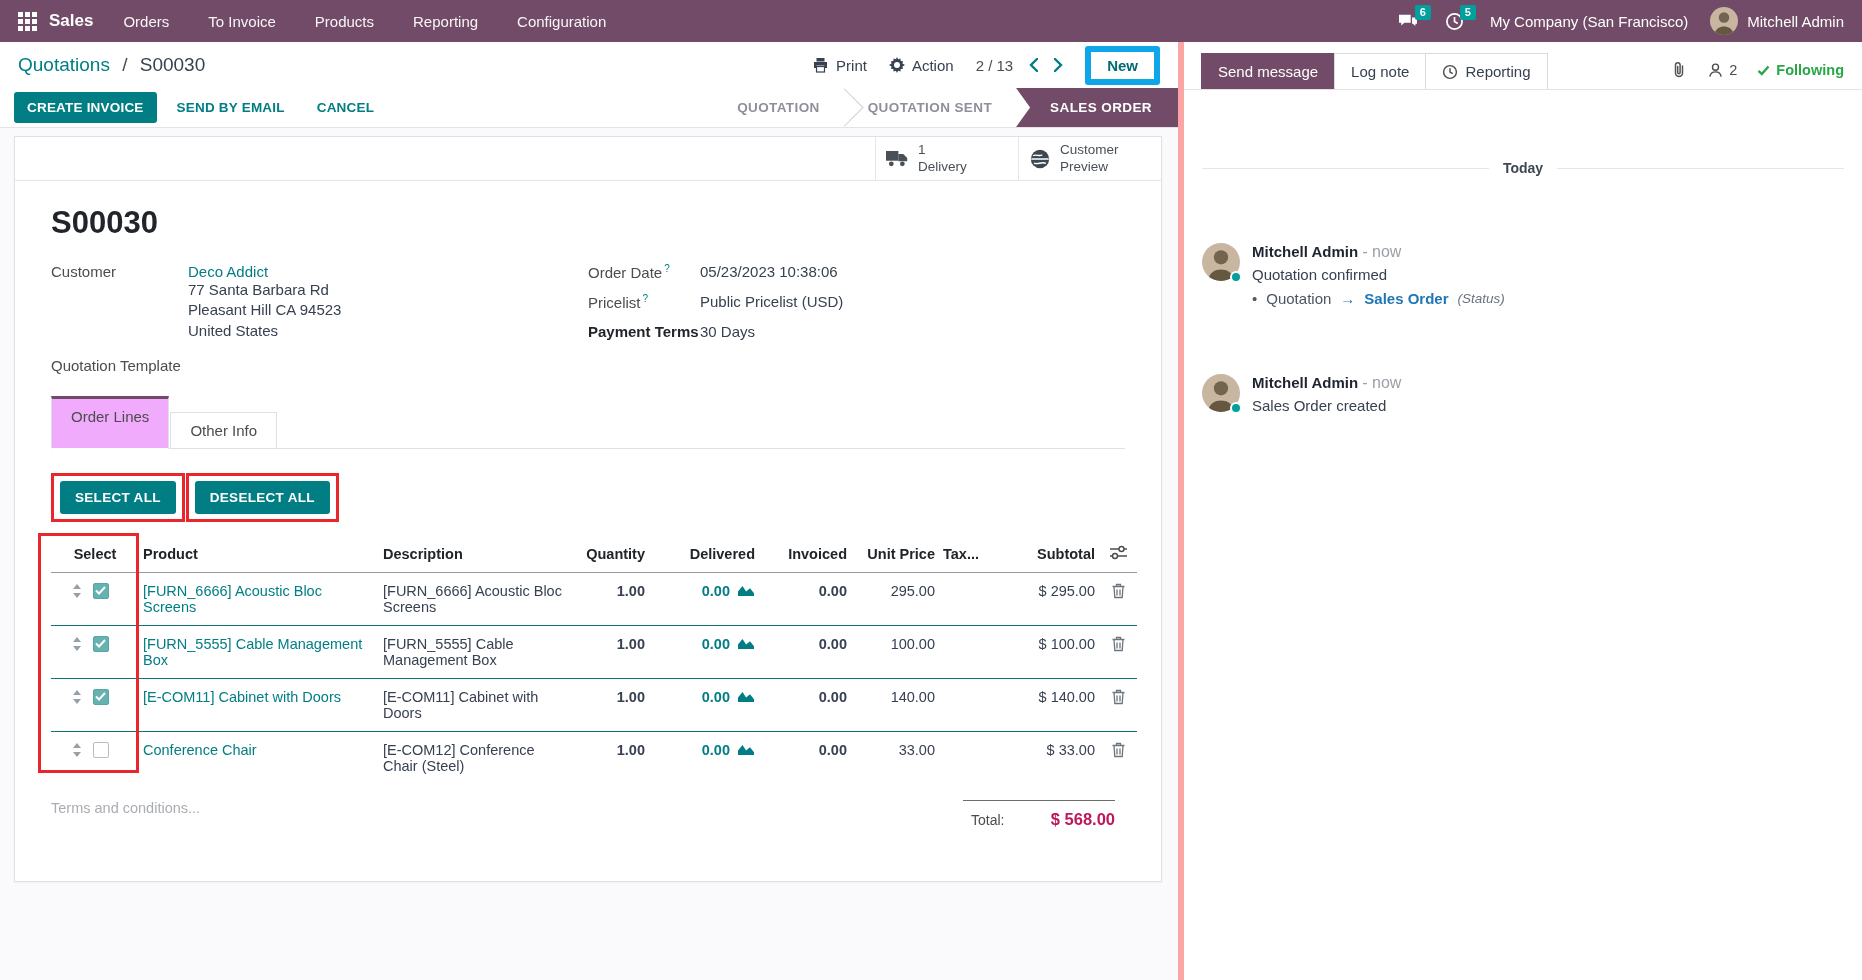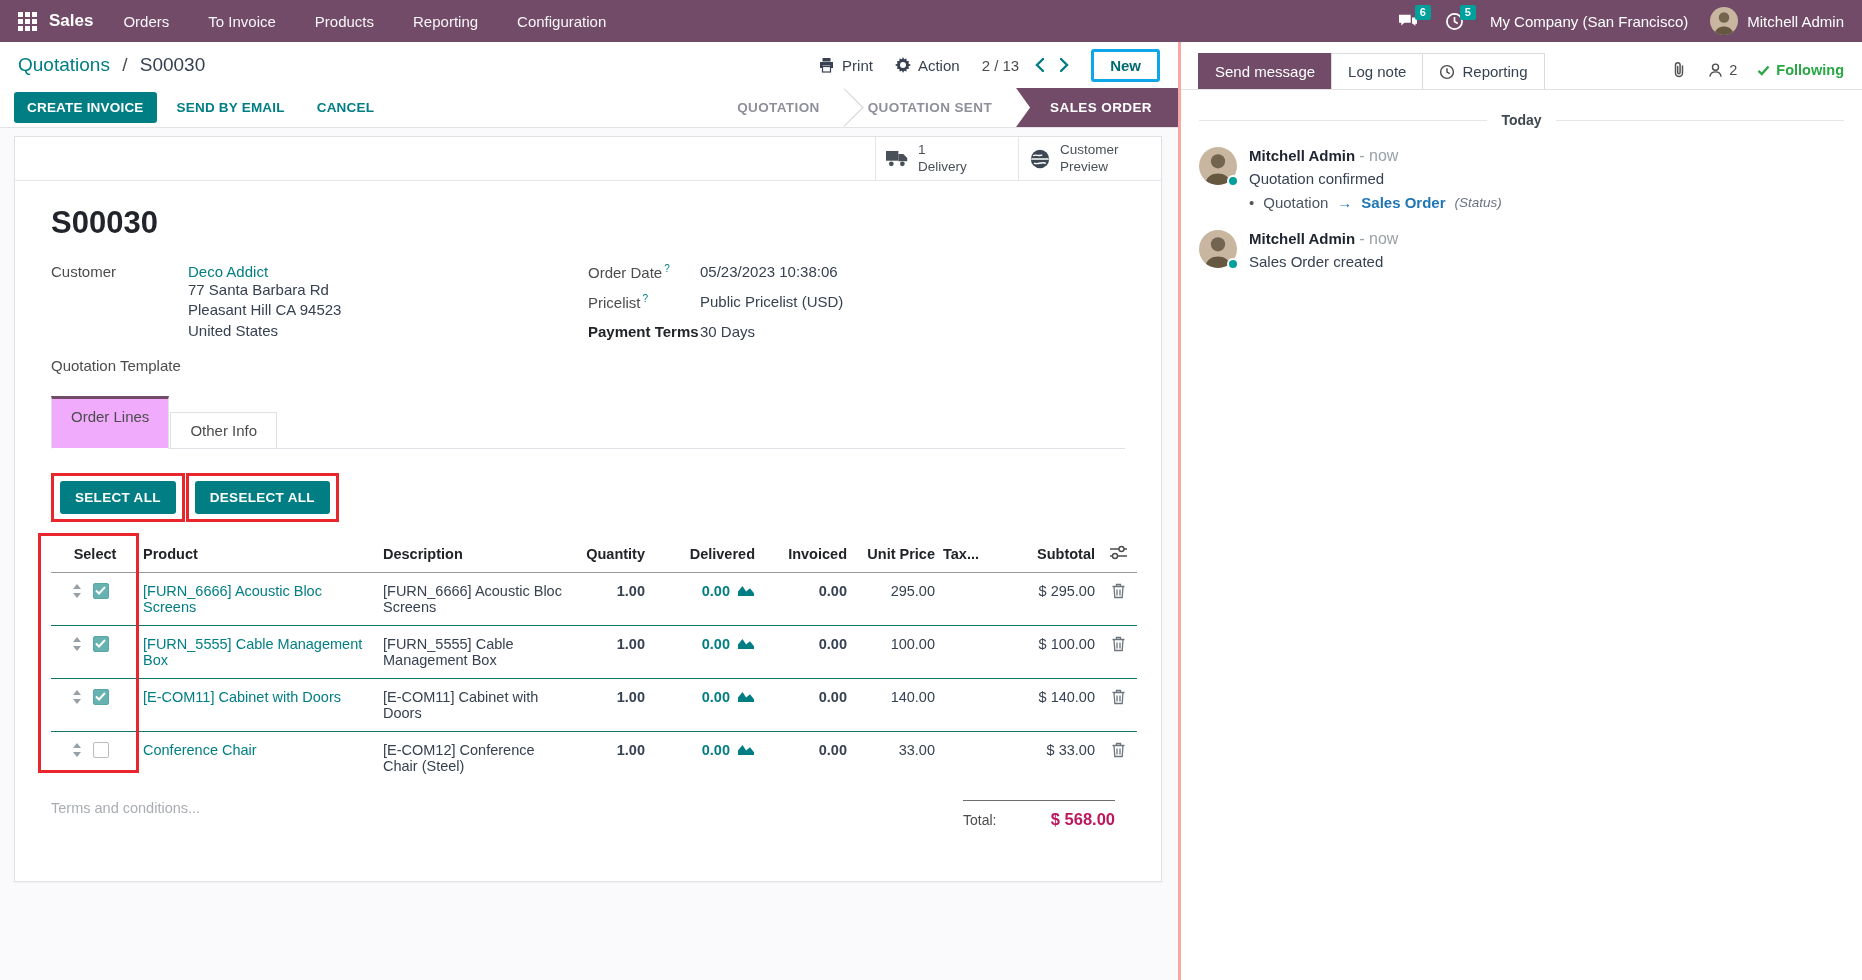--- a/index.html
+++ b/index.html
@@ -19,33 +19,33 @@
   .badge { position:absolute; top:-7px; right:-12px; background:#00A09D; color:#fff;
            font-size:11px; font-weight:bold; padding:1px 5px; border-radius:2px; line-height:13px; }
   .company { font-size:15px; margin-right:22px; cursor:pointer; }
   .avatar { width:28px; height:28px; border-radius:50%; overflow:hidden; flex:none; }
   .avatar svg { display:block; }
   .user-name { font-size:15px; margin-left:9px; cursor:pointer; }
 
   
   .main { display:flex; height:938px; }
   .left-pane { width:1178px; flex:none; display:flex; flex-direction:column; }
-  .chatter { flex:1; border-left:3px solid #fca5a5; background:#fff; display:flex; flex-direction:column; }
+  .chatter { flex:1; border-left:6px solid #fca5a5; background:#fff; display:flex; flex-direction:column;gap:48px; }
 
   
   .bc-row { height:46px; display:flex; align-items:center; padding:0 18px; }
   .breadcrumb { font-size:19px; }
   .breadcrumb .bc-link { color:#017E84; cursor:pointer; text-decoration:none; }
   .breadcrumb .bc-sep { color:#4c4c4c; margin:0 7px; }
   .breadcrumb .bc-cur { color:#374151; }
   .cp-right { margin-left:auto; display:flex; align-items:center; gap:22px; }
   .cp-btn { display:flex; align-items:center; gap:7px; font-size:15px; color:#374151; cursor:pointer; }
   .pager { display:flex; align-items:center; gap:16px; font-size:15px; color:#4c4c4c; }
   .pager .pg-btn { cursor:pointer; display:flex; align-items:center; }
-  .btn-new { border:3px solid #0ea5e9; color:#016b70; background:#fff; font-size:15px; font-weight:bold;
+  .btn-new { border:6px solid #0ea5e9; color:#016b70; background:#fff; font-size:15px; font-weight:bold;
              padding:5px 16px; border-radius:3px; cursor:pointer; }
 
   .status-row { height:40px; display:flex; align-items:stretch; padding-left:14px;
                 border-bottom:1px solid #e3e3e6; }
   .sb-left { display:flex; align-items:center; gap:8px; }
   .btn-primary { background:#017E84; color:#fff; border:none; font-weight:bold; font-size:13.5px;
                  padding:8px 13px; border-radius:3px; letter-spacing:.2px; cursor:pointer; }
   .btn-flat { background:transparent; border:none; color:#017E84; font-weight:bold;
               font-size:13.5px; padding:8px 12px; letter-spacing:.2px; cursor:pointer; }
   .steps { margin-left:auto; display:flex; align-items:stretch; }
@@ -118,21 +118,21 @@
   .cell-del { display:flex; justify-content:flex-end; align-items:center; gap:7px; }
   .fc-ico, .trash, .opt-ico { cursor:pointer; display:inline-flex; }
   .links-row td { padding:11px 4px 11px 14px; border-top:1px solid #ececee;
                   border-bottom:2px solid #9a9a9a; }
   .add-link { color:#017E84; font-size:14.5px; margin-right:17px; cursor:pointer; }
 
   .below-table { display:flex; margin-top:16px; }
   .terms { color:#a9adb2; font-size:14.5px; cursor:text; }
   .total-blk { margin-left:auto; margin-right:10px; width:152px; border-top:1px solid #6d6d6d;
                padding-top:9px; display:flex; justify-content:space-between; align-items:baseline; }
-  .total-lbl { font-size:14px; color:#4c4c4c; }
+  .total-lbl { font-size:14px; color:#4c4c4c;margin-left:8px; }
   .total-val { font-size:16.5px; font-weight:bold; color:#be185d; }
 
   
   .chatter-top { height:48px; display:flex; align-items:flex-end; padding:0 18px;
                  border-bottom:1px solid #e3e3e6; }
   .ch-tabs { display:flex; }
   .ch-tab { font-size:15px; padding:9px 16px; border:1px solid #d9dbde; background:#fff;
             color:#374151; margin-left:-1px; cursor:pointer; display:flex; align-items:center; gap:7px;
             border-bottom:none; }
   .ch-tab.primary { background:#714B67; border-color:#714B67; color:#fff; }

